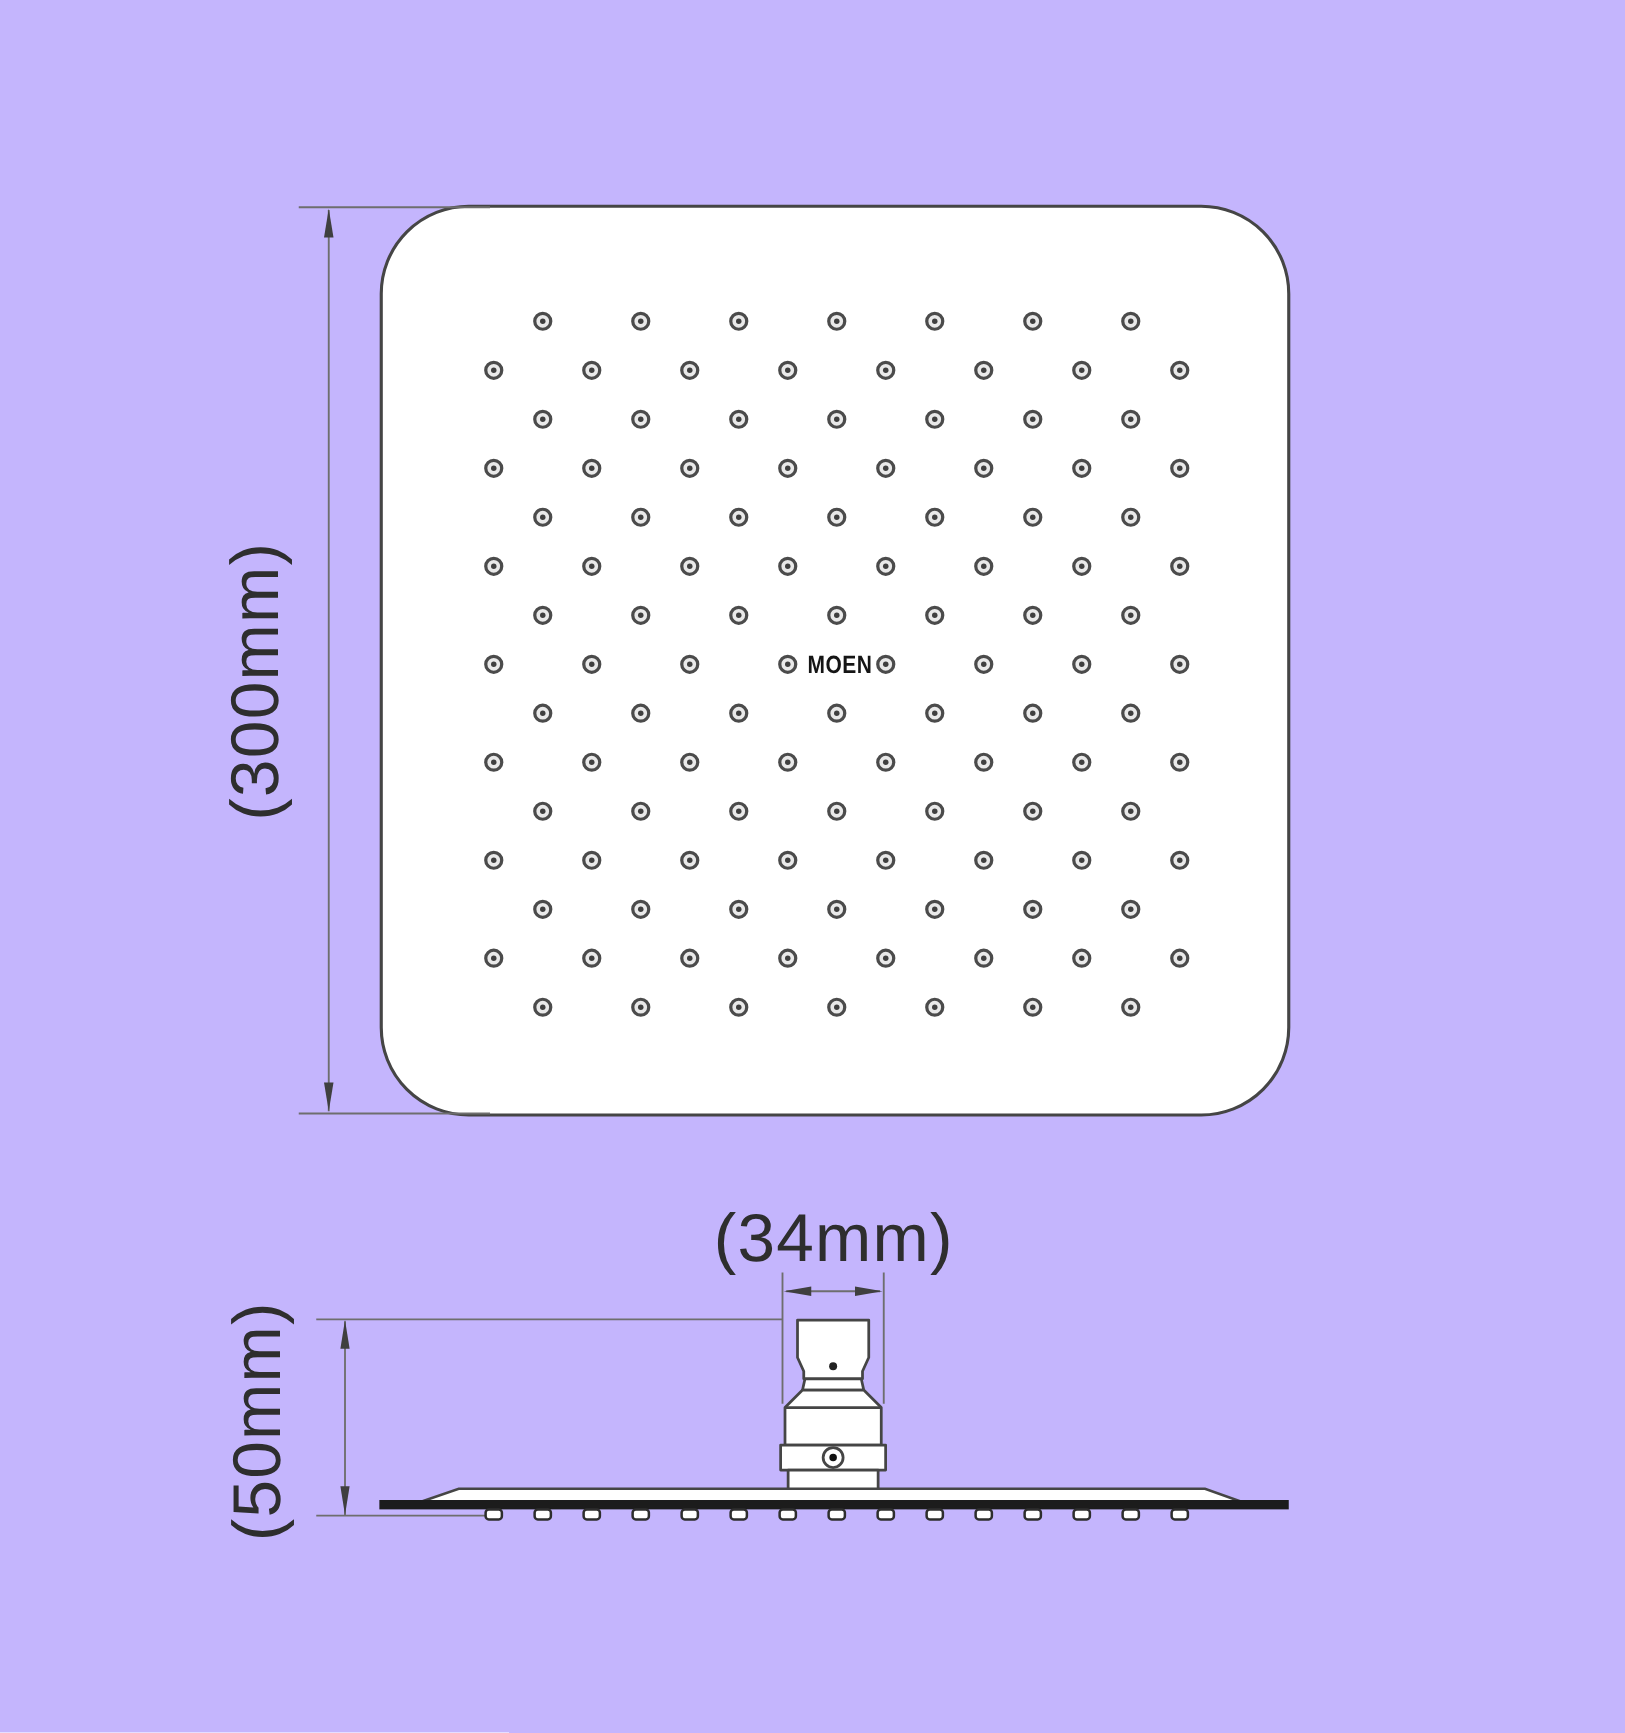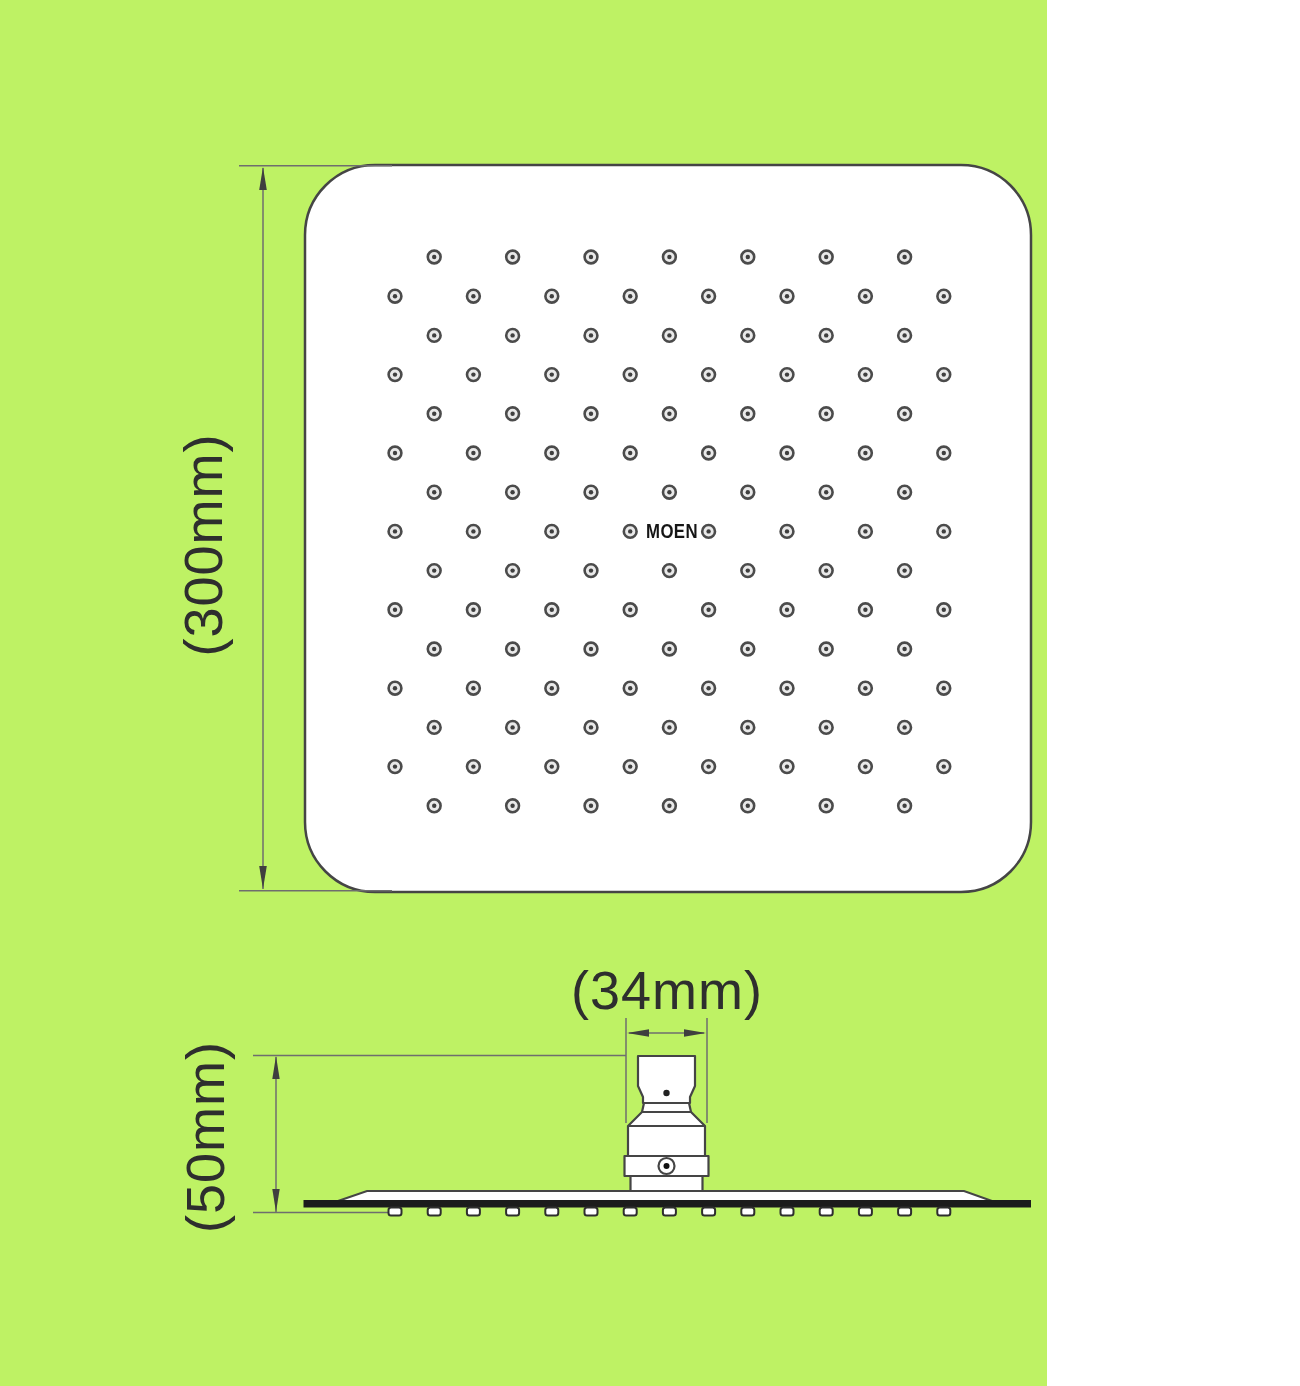--- a/index.html
+++ b/index.html
@@ -5,22 +5,22 @@
   :root{
     --line:#454545;
     --dim:#6e6e6e;
     --plate:#1c1c1c;
     --text:#2e2e2e;
     --dotring:#4b4b4b;
   }
   html,body{margin:0;padding:0;background:#ffffff;}
   .canvas{
     position:relative;
-    width:1047px;height:1386px;
-    background:#bef264;
+    width:1300px;height:1386px;
+    background:#c4b5fd;
     font-family:"Liberation Sans", sans-serif;
     overflow:hidden;
   }
   svg{display:block;}
   text{
     font-family:"Liberation Sans", sans-serif;
     fill:var(--text);
   }
   .dim-label{font-size:54px;letter-spacing:1px;}
   .logo-text{font-size:20px;font-weight:800;letter-spacing:.5px;fill:#151515;}

